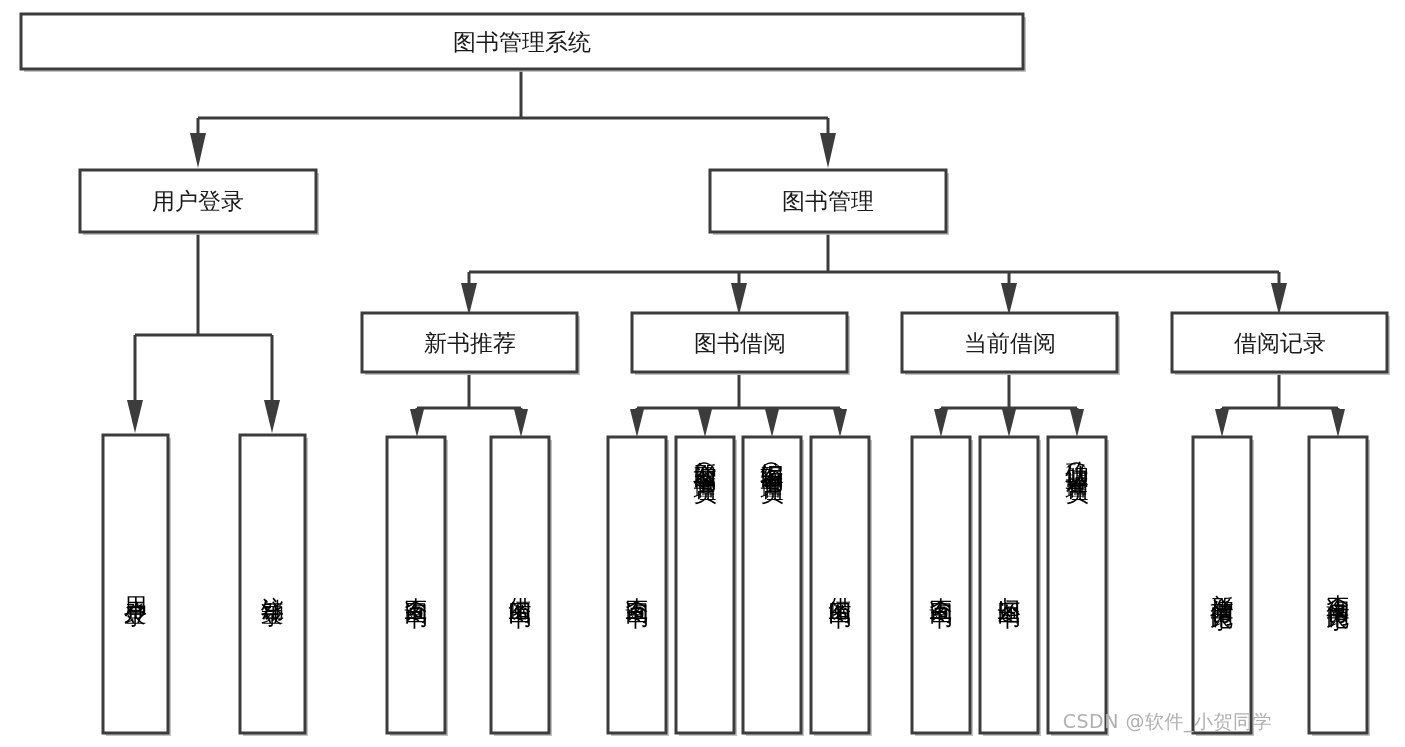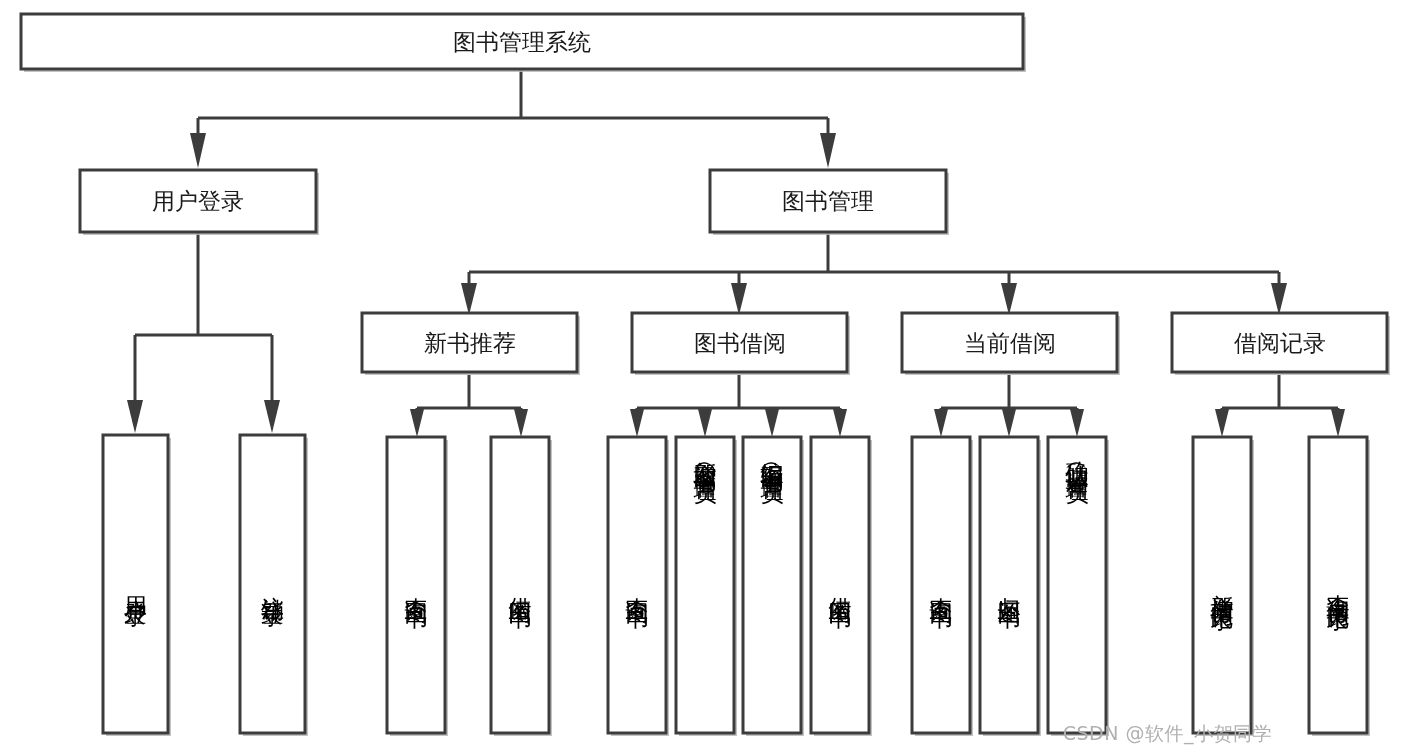--- a/index.html
+++ b/index.html
@@ -71,21 +71,21 @@
     align-items: flex-start;
     justify-content: center;
     pointer-events: none;
   }
   .leaf-label-wrap.centered {
     align-items: center;
   }
   .watermark {
     position: absolute;
     right: 8px;
-    bottom: 0;
+    bottom: 12px;
     font-family: "DejaVu Sans", "Liberation Sans", sans-serif;
     font-size: 19px;
     color: #b0b0b0;
     letter-spacing: 0.5px;
     white-space: nowrap;
   }
 </style>
 </head>
 <body>
 

